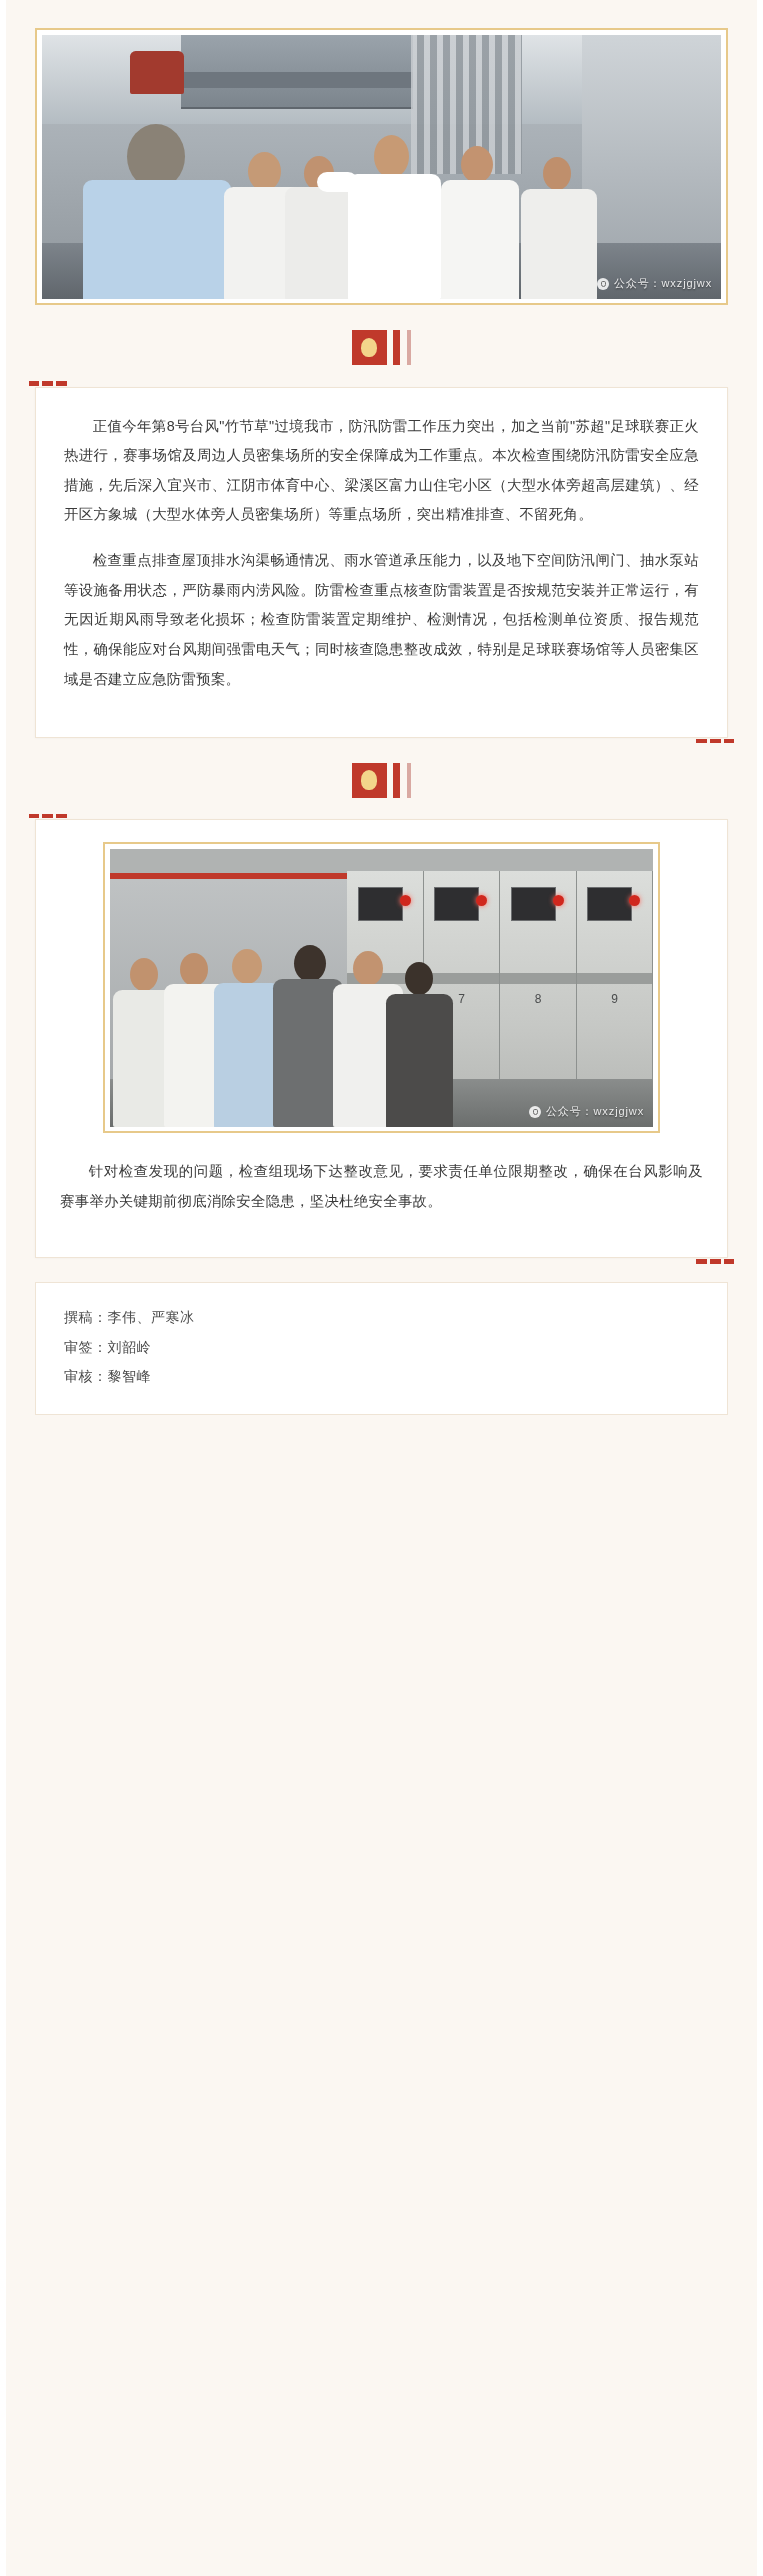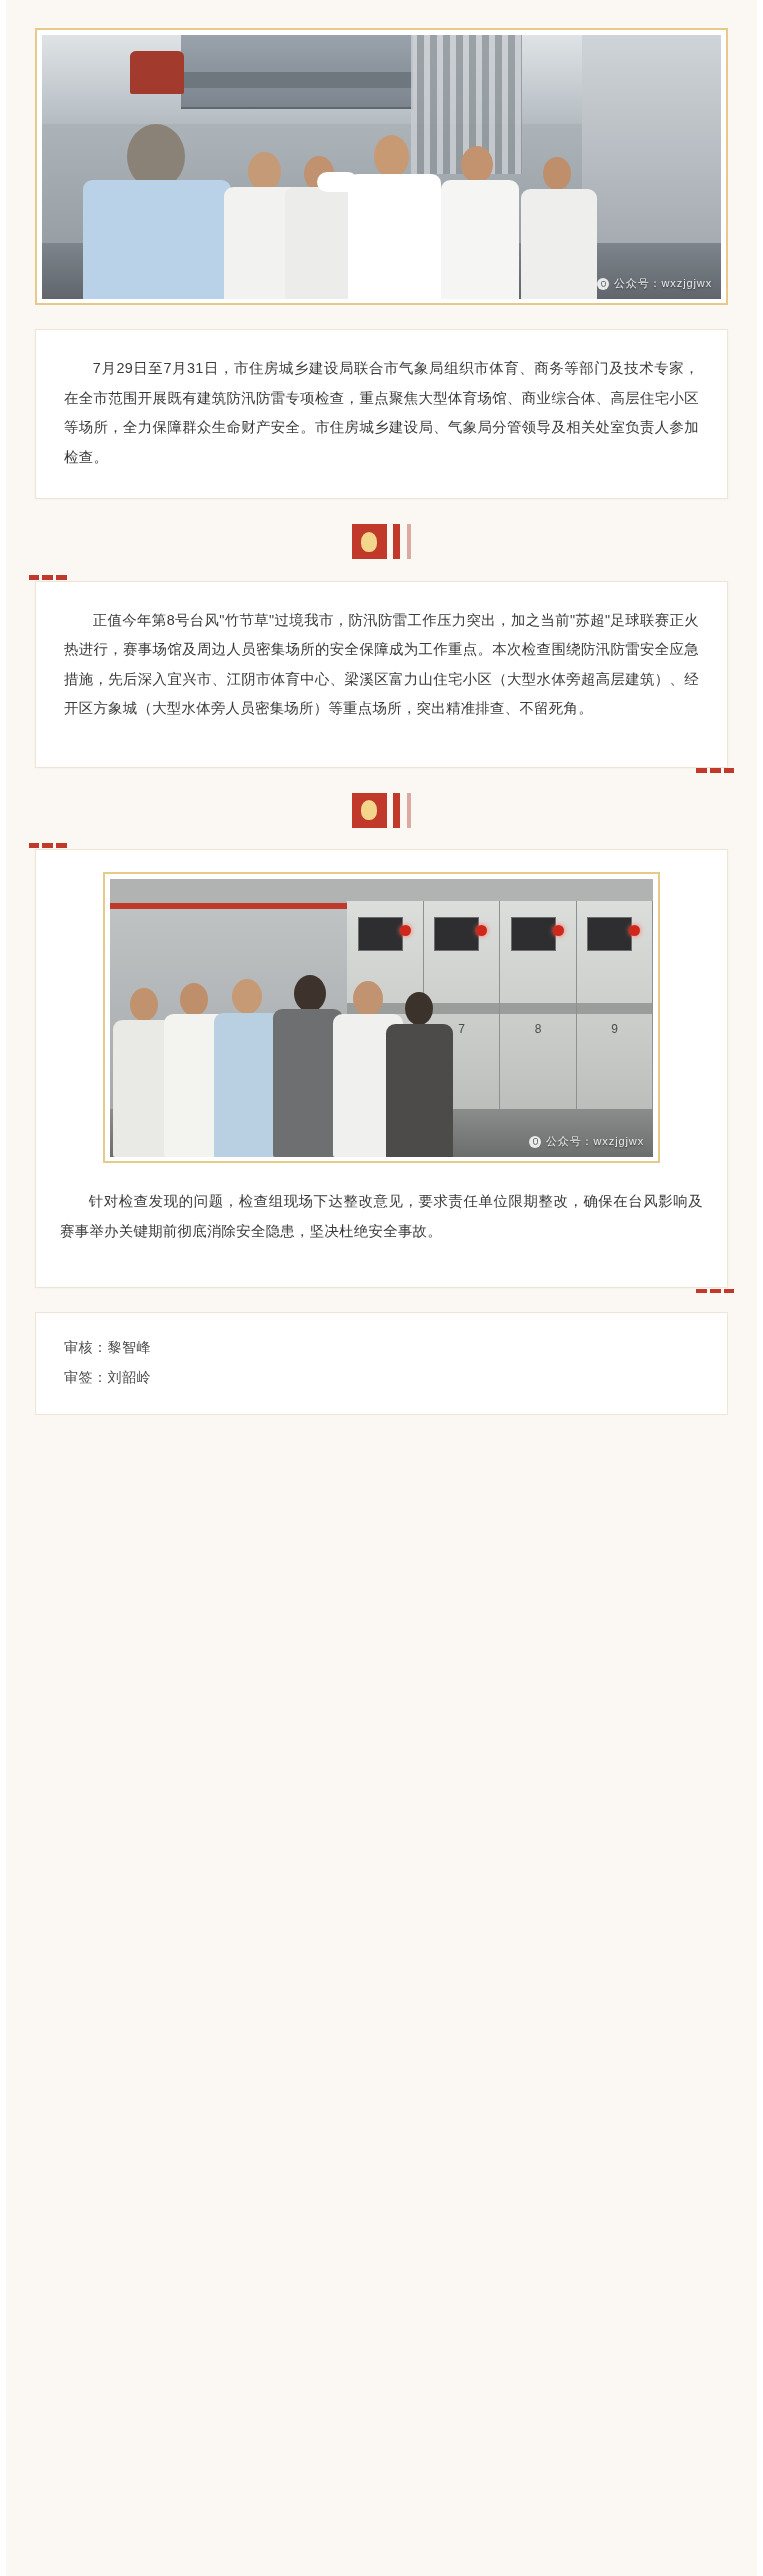--- a/index.html
+++ b/index.html
@@ -268,39 +268,37 @@
       <div class="ph1-head" style="left:501px;top:122px;width:28px;height:33px;background:#bf8f6c;"></div>
       <div class="ph1-shirt" style="left:479px;top:154px;width:76px;height:111px;background:#eeeeec;"></div>
 
       <div class="watermark">
         <span class="wm-badge"></span>
         <span>公众号：wxzjgjwx</span>
       </div>
     </div>
   </div>
 
-  <div class="card">
-    <p class="para">7月29日至7月31日，市住房城乡建设局联合市气象局组织市体育、商务等部门及技术专家，在全市范围开展既有建筑防汛防雷专项检查，重点聚焦大型体育场馆、商业综合体、高层住宅小区等场所，全力保障群众生命财产安全。市住房城乡建设局、气象局分管领导及相关处室负责人参加检查。</p>
-  </div>
 
   <div class="divider">
     <div class="orn-seal">
       <div class="inner"></div>
     </div>
     <div class="orn-bar"></div>
     <div class="orn-bar thin"></div>
   </div>
 
   <div class="card">
     <div class="corner tl">
       <span></span>
       <span></span>
       <span></span>
     </div>
     <p class="para">正值今年第8号台风"竹节草"过境我市，防汛防雷工作压力突出，加之当前"苏超"足球联赛正火热进行，赛事场馆及周边人员密集场所的安全保障成为工作重点。本次检查围绕防汛防雷安全应急措施，先后深入宜兴市、江阴市体育中心、梁溪区富力山住宅小区（大型水体旁超高层建筑）、经开区方象城（大型水体旁人员密集场所）等重点场所，突出精准排查、不留死角。</p>
+    <p class="para">检查重点排查屋顶排水沟渠畅通情况、雨水管道承压能力，以及地下空间防汛闸门、抽水泵站等设施备用状态，严防暴雨内涝风险。防雷检查重点核查防雷装置是否按规范安装并正常运行，有无因近期风雨导致老化损坏；检查防雷装置定期维护、检测情况，包括检测单位资质、报告规范性，确保能应对台风期间强雷电天气；同时核查隐患整改成效，特别是足球联赛场馆等人员密集区域是否建立应急防雷预案。</p>
     <div class="corner br">
       <span></span>
       <span></span>
       <span></span>
     </div>
   </div>
 
   <div class="divider">
     <div class="orn-seal">
       <div class="inner"></div>
@@ -378,18 +376,19 @@
     <p class="para" style="margin-top:13px;">针对检查发现的问题，检查组现场下达整改意见，要求责任单位限期整改，确保在台风影响及赛事举办关键期前彻底消除安全隐患，坚决杜绝安全事故。</p>
 
     <div class="corner br">
       <span></span>
       <span></span>
       <span></span>
     </div>
   </div>
 
   <div class="sign">
+    <div class="line">撰稿：李伟、严寒冰</div>
+    <div class="line">审签：刘韶岭</div>
     <div class="line">审核：黎智峰</div>
-    <div class="line">审签：刘韶岭</div>
   </div>
 
 </div>
 
 
 </body></html>

